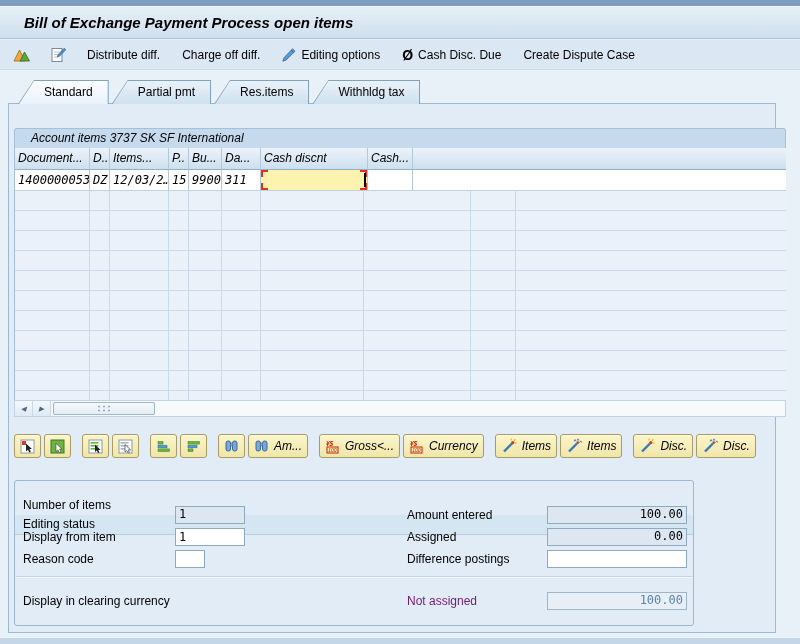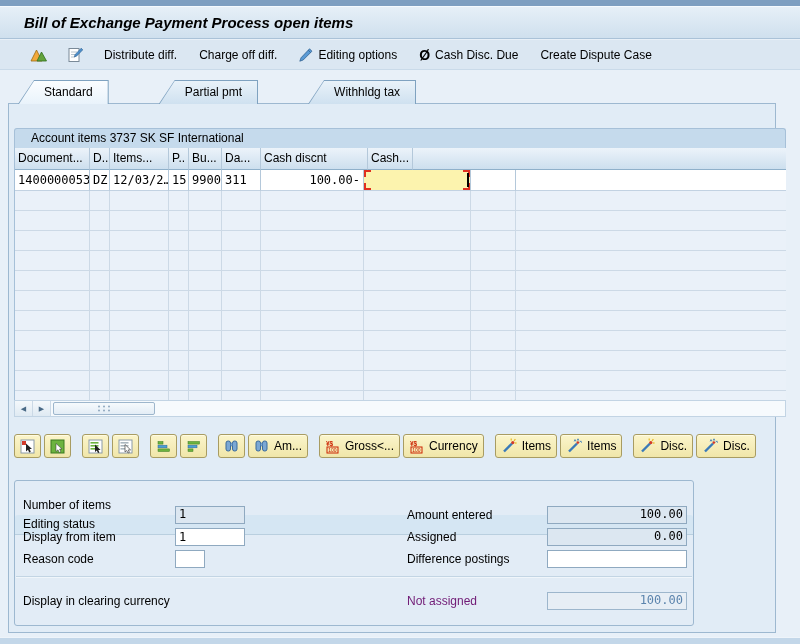--- a/index.html
+++ b/index.html
@@ -14,40 +14,40 @@
                   background:#c3d7e9; border-top:1px solid #eef4fa; }
 
   .title-bar { position:absolute; left:0; top:6px; width:800px; height:33px;
                background:linear-gradient(#e6eff7,#cfe0ee);
                border-top:1px solid #f4f9fd; border-bottom:1px solid #aac2d8;
                display:flex; align-items:center; padding-left:24px; }
   .title-bar .t { font-size:15px; font-weight:bold; font-style:italic; }
 
   .app-toolbar { position:absolute; left:0; top:40px; width:800px; height:30px;
                  background:#dbe7f2; border-bottom:1px solid #c9dae9;
-                 display:flex; align-items:center; gap:14px; padding-left:28px; }
+                 display:flex; align-items:center; gap:14px; padding-left:11px; }
   .tb-iconbtn { width:22px; height:20px; display:inline-flex; align-items:center;
                 justify-content:center; cursor:default; }
   .tb-btn { display:inline-flex; align-items:center; gap:5px; padding:2px 4px; cursor:default; }
 
   
-  .tabstrip { position:absolute; left:18px; top:80px; height:24px; display:flex; z-index:5;gap:47px; }
+  .tabstrip { position:absolute; left:18px; top:80px; height:24px; display:flex; z-index:5; }
   .tab { position:relative; height:24px; margin-right:3px; padding:0 16px 0 26px;
          display:flex; align-items:center;
          clip-path:polygon(16px 0, 100% 0, 100% 100%, 0 100%);
          background:#7fa2c0; }
   .tab::before { content:""; position:absolute; left:1px; right:1px; top:1px; bottom:0;
          clip-path:polygon(15px 0, 100% 0, 100% 100%, 0 100%);
          background:linear-gradient(#e9f2f9,#cfe1f0); }
   .tab.active::before { background:linear-gradient(#fbfdff,#e9f3fb); }
   .tab span { position:relative; z-index:1; }
 
   
   .panel { position:absolute; left:8px; top:103px; width:768px; height:530px;
-           border:1px solid #9db8d0; background:#e1ecf6; }
+           border:1px solid #9db8d0; background:#e1ecf6;font-style:italic; }
 
   .acct-bar { position:absolute; left:5px; top:24px; width:772px; height:20px;
               background:#c5daec; border:1px solid #a6c0d8; border-bottom:none;
               border-radius:3px 3px 0 0; line-height:18px; padding-left:16px; }
 
   .grid { position:absolute; left:5px; top:44px; width:772px;
           border-left:1px solid #a6c0d8; }
   .trow { display:flex; }
   .tcell { flex:none; overflow:hidden; white-space:nowrap; padding:0 3px;
            border-right:1px solid #b4c8da; }
@@ -164,20 +164,23 @@
   </div>
 
   <div class="tabstrip">
     <div class="tab active">
       <span>Standard</span>
       </div>
     <div class="tab">
       <span>Partial pmt</span>
       </div>
     <div class="tab">
+      <span>Res.items</span>
+      </div>
+    <div class="tab">
       <span>Withhldg tax</span>
       </div>
   </div>
 
   <div class="panel">
     <div class="acct-bar">
       <span>Account items 3737 SK SF International</span>
     </div>
 
     <div class="grid">
@@ -193,21 +196,20 @@
         <span class="tcell fill"></span>
       </div>
 
       <div class="trow drow">
         <span class="tcell cw0">1400000053</span>
         <span class="tcell cw1">DZ</span>
         <span class="tcell cw2">12/03/2…</span>
         <span class="tcell cw3">15</span>
         <span class="tcell cw4">9900</span>
         <span class="tcell cw5">311</span>
-        <span class="tcell cw6 rt">100.00-</span>
         <span class="tcell cw7 sel">
           <span class="corner c-tl"></span>
           <span class="corner c-tr"></span>
           <span class="corner c-bl"></span>
           <span class="corner c-br"></span>
           <span class="caret"></span>
         </span>
         <span class="tcell cw8"></span>
         <span class="tcell fill"></span>
       </div>

